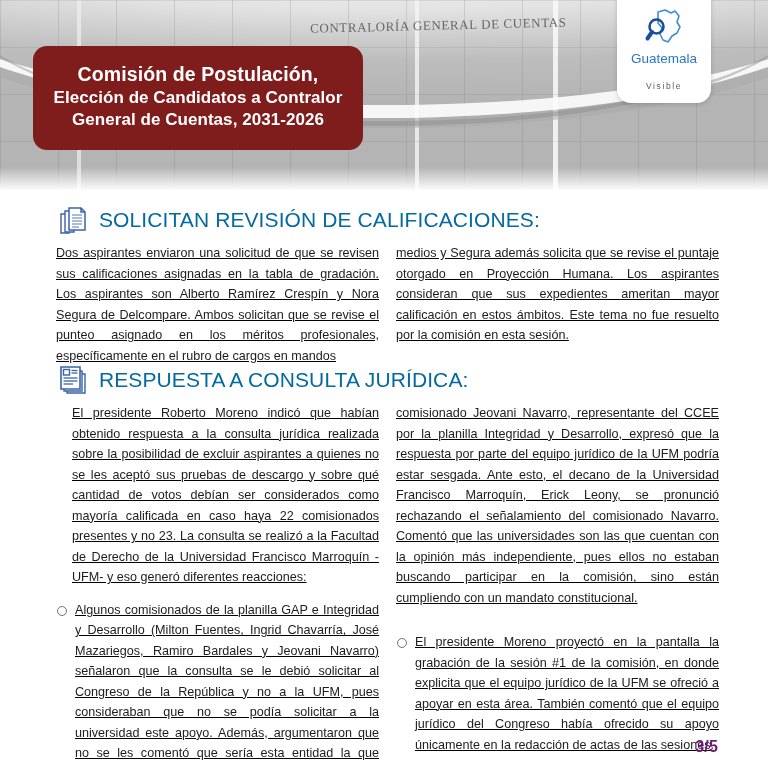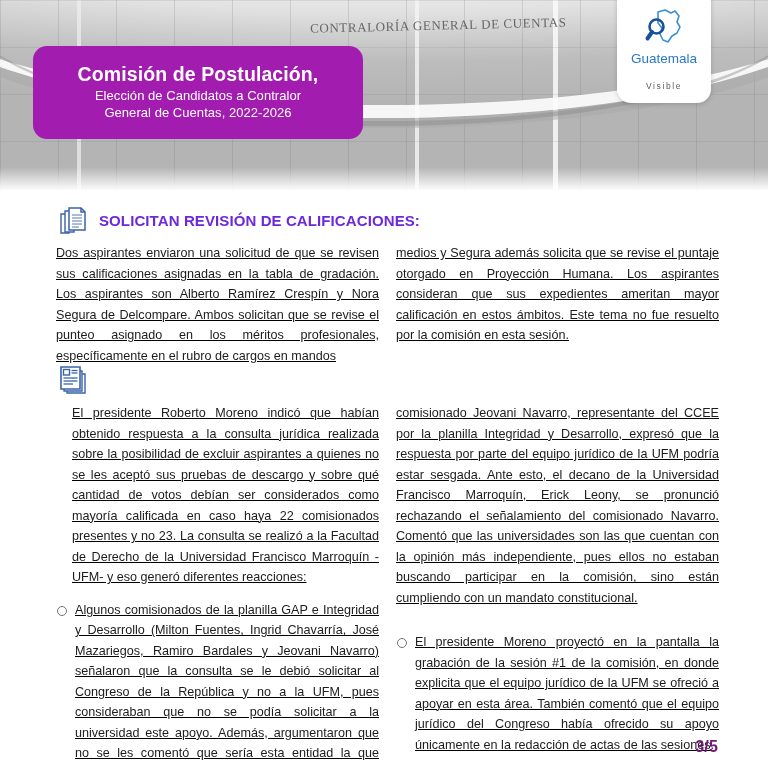--- a/index.html
+++ b/index.html
@@ -83,34 +83,34 @@
     width: 100%; height: 26px;
     background: linear-gradient(to bottom, rgba(255,255,255,0), #ffffff 92%);
   }
 
   
   .title-banner {
     position: absolute;
     left: 33px; top: 46px;
     width: 330px;
     padding: 17px 16px 18px;
-    background: #a21caf;
+    background: #7f1d1d;
     border-radius: 14px;
     text-align: center;
     color: #ffffff;
   }
   .title-line-1 {
     font-size: 19.5px;
     font-weight: bold;
     line-height: 1.22;
     letter-spacing: .1px;
   }
   .title-line-2, .title-line-3 {
-    font-size: 13px;
-    font-weight: normal;
+    font-size: 17px;
+    font-weight: bold;
     line-height: 1.32;
     letter-spacing: .05px;
   }
 
   
   .logo-card {
     position: absolute;
     left: 617px; top: -16px;
     width: 94px;
     height: 119px;
@@ -144,23 +144,23 @@
 
   .section-head {
     display: flex;
     align-items: center;
     gap: 10px;
     padding-left: 59px;
     height: 34px;
   }
   .section-icon { width: 30px; height: 30px; flex: 0 0 auto; }
   .section-title {
-    font-size: 15px;
-    font-weight: bold;
-    color: #6d28d9;
+    font-size: 21px;
+    font-weight: normal;
+    color: #0369a1;
     letter-spacing: .1px;
     white-space: nowrap;
   }
 
   .cols {
     display: flex;
     gap: 17px;
     padding: 0 50px 0 56px;
     margin-top: 6px;
     text-decoration: underline;
@@ -217,21 +217,21 @@
     <div class="hero-grid"></div>
     <div class="hero-arc"></div>
     <div class="hero-arc2"></div>
     <div class="hero-building-label">CONTRALORÍA GENERAL DE CUENTAS</div>
     <div class="hero-fade"></div>
   </div>
 
   <div class="title-banner">
     <div class="title-line-1">Comisión de Postulación,</div>
     <div class="title-line-2">Elección de Candidatos a Contralor</div>
-    <div class="title-line-3">General de Cuentas, 2022-2026</div>
+    <div class="title-line-3">General de Cuentas, 2031-2026</div>
   </div>
 
   <div class="logo-card">
     <svg class="logo-mark" viewBox="0 0 46 40">
       <path d="M17 3 L24 1 L30 4 L34 2 L38 7 L36 13 L39 18 L36 24 L31 27 L27 33 L22 31 L19 25 L21 19 L17 14 Z" fill="#ffffff" stroke="#3b8fd6" stroke-width="1.6" stroke-linejoin="round"></path>
       <circle cx="15.5" cy="17.5" r="7" fill="none" stroke="#1a4f9c" stroke-width="2.6"></circle>
       <line x1="11" y1="23" x2="6.5" y2="29.5" stroke="#1a4f9c" stroke-width="4" stroke-linecap="round"></line>
     </svg>
     <div class="logo-name">Guatemala</div>
     <div class="logo-sub">Visible</div>
@@ -272,20 +272,21 @@
         <path d="M2 2 L21 2 L21 24 L2 24 Z" fill="#ffffff" stroke="#3a63a8" stroke-width="1.6"></path>
         <rect x="4.5" y="4.5" width="6" height="5.5" fill="none" stroke="#3a63a8" stroke-width="1.4"></rect>
         <g stroke="#3a63a8" stroke-width="1.3">
           <line x1="12.5" y1="5.5" x2="18.5" y2="5.5"></line>
           <line x1="12.5" y1="8" x2="18.5" y2="8"></line>
           <line x1="4.5" y1="13" x2="18.5" y2="13"></line>
           <line x1="4.5" y1="16" x2="18.5" y2="16"></line>
           <line x1="4.5" y1="19" x2="14" y2="19"></line>
         </g>
       </svg>
+      <div class="section-title">RESPUESTA A CONSULTA JURÍDICA:</div>
     </div>
     <div class="cols">
       <div class="col">
         <p class="body" id="s2-left-p">El presidente Roberto Moreno indicó que habían obtenido respuesta a la consulta jurídica realizada sobre la posibilidad de excluir aspirantes a quienes no se les aceptó sus pruebas de descargo y sobre qué cantidad de votos debían ser considerados como mayoría calificada en caso haya 22 comisionados presentes y no 23. La consulta se realizó a la Facultad de Derecho de la Universidad Francisco Marroquín -UFM- y eso generó diferentes reacciones:</p>
         <ul class="bullets">
           <li>Algunos comisionados de la planilla GAP e Integridad y Desarrollo (Milton Fuentes, Ingrid Chavarría, José Mazariegos, Ramiro Bardales y Jeovani Navarro) señalaron que la consulta se le debió solicitar al Congreso de la República y no a la UFM, pues consideraban que no se podía solicitar a la universidad este apoyo. Además, argumentaron que no se les comentó que sería esta entidad la que respondería a la consulta jurídica. El</li>
         </ul>
       </div>
       <div class="col">
         <p class="body">comisionado Jeovani Navarro, representante del CCEE por la planilla Integridad y Desarrollo, expresó que la respuesta por parte del equipo jurídico de la UFM podría estar sesgada. Ante esto, el decano de la Universidad Francisco Marroquín, Erick Leony, se pronunció rechazando el señalamiento del comisionado Navarro. Comentó que las universidades son las que cuentan con la opinión más independiente, pues ellos no estaban buscando participar en la comisión, sino están cumpliendo con un mandato constitucional.</p>

